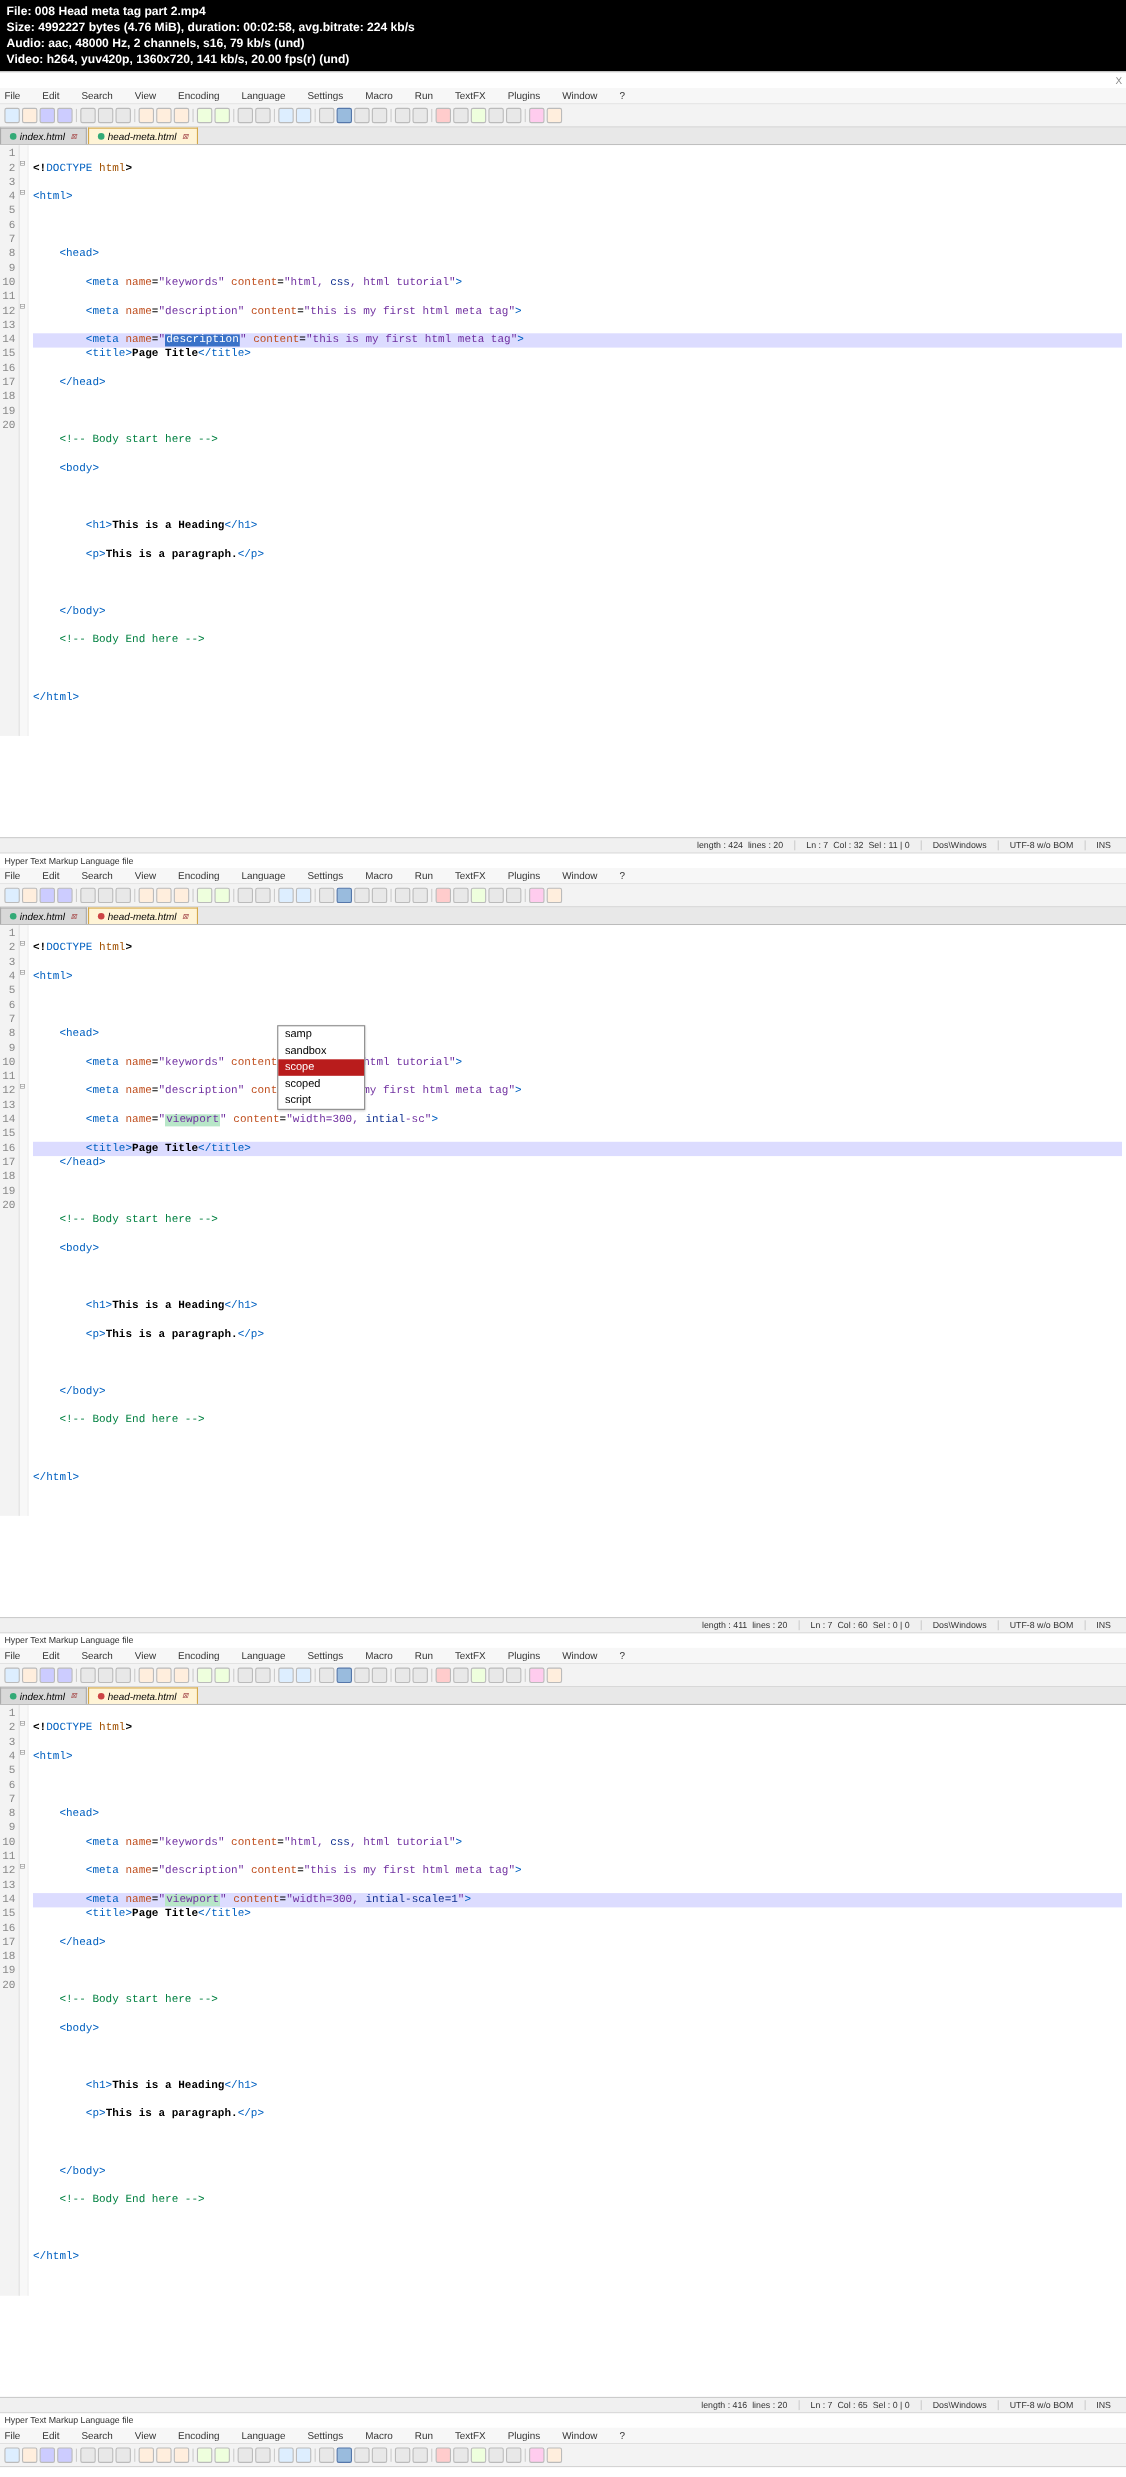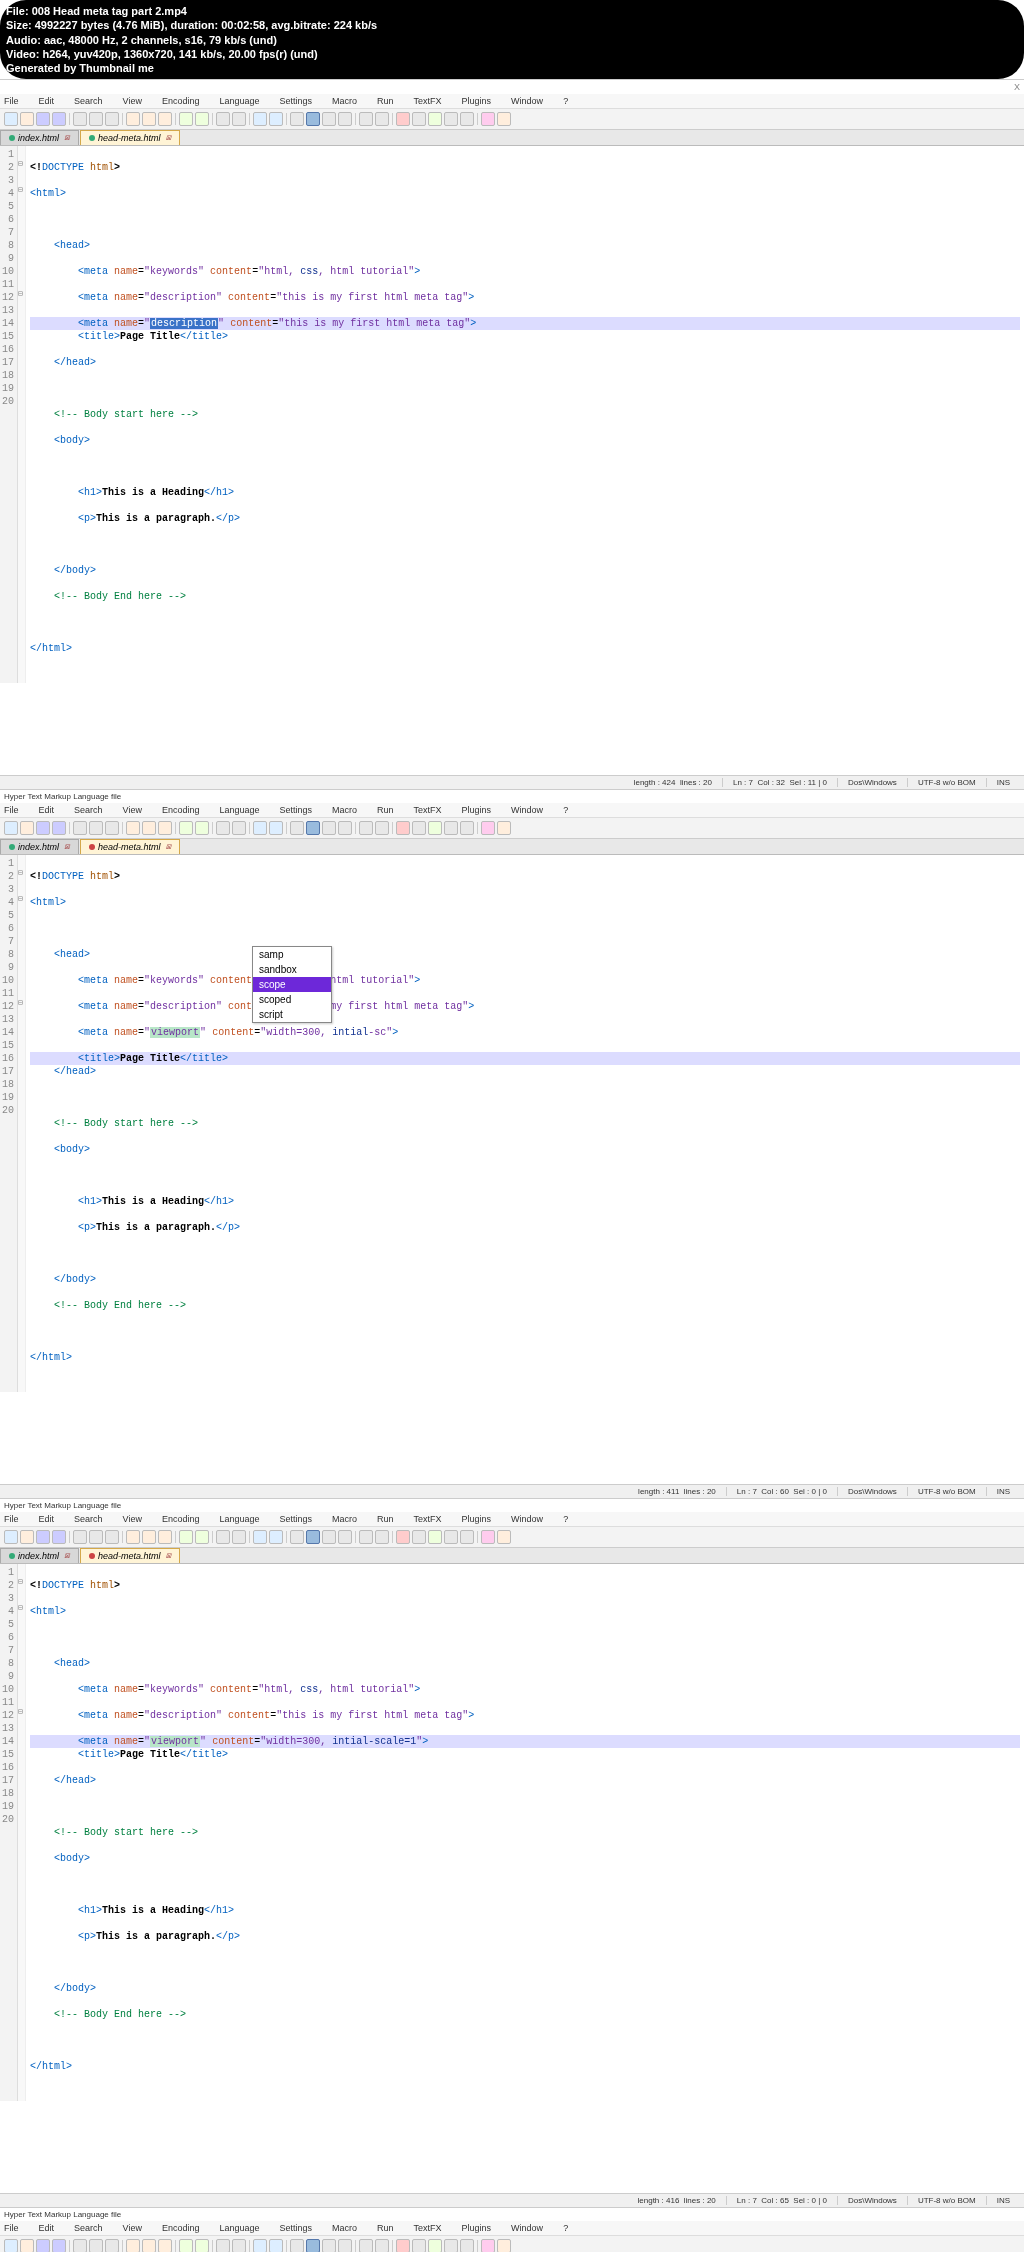--- a/index.html
+++ b/index.html
@@ -1,19 +1,19 @@
 <!DOCTYPE html>
 <html><head>
 <meta charset="utf-8">
 <style>
   * { margin: 0; padding: 0; box-sizing: border-box; }
   body { font-family: "Segoe UI", Tahoma, sans-serif; background: #fff; width: 1024px; font-size: 9px; color: #000; }
   
   
-  .header { background: #000; color: #fff; padding: 4px 6px; font-family: "Trebuchet MS", Arial, sans-serif; font-weight: bold; font-size: 11px; line-height: 1.3; border-radius: 26px; }
+  .header { background: #000; color: #fff; padding: 4px 6px; font-family: "Trebuchet MS", Arial, sans-serif; font-weight: bold; font-size: 11px; line-height: 1.3; }
   
   
   .panel { border-top: 1px solid #ccc; background: #fff; position: relative; }
   .titlebar { font-size: 8px; padding: 2px 4px; background: #fff; color: #333; display:flex; justify-content:space-between; }
   .titlebar .close { font-size:9px; color:#888; }
   .menubar { display: flex; gap: 20px; padding: 2px 4px; font-size: 9px; color: #333; background:#f7f7f7; border-bottom:1px solid #ddd; }
   .menubar span { cursor: default; }
   
   .toolbar { display:flex; gap:2px; padding:3px 4px; background:#f3f3f3; border-bottom:1px solid #ccc; }
   .toolbar .btn { width:14px; height:14px; background:#e8e8e8; border:1px solid #bbb; border-radius:2px; display:flex; align-items:center; justify-content:center; font-size:8px; color:#555; }
@@ -46,31 +46,30 @@
   .filler { height: var(--fh, 260px); background:#fff; border-right:0; }
   
   .status { display:flex; font-size:8px; background:#f0f0f0; border-top:1px solid #ccc; padding:2px 4px; color:#333; }
   .status .seg{ padding:0 10px; border-right:1px solid #ccc;}
   .status .seg:last-child{border:none;}
   .status .spacer{flex:1;}
   
   
   .autocomplete { position:absolute; background:#fff; border:1px solid #888; font-family:"Segoe UI",sans-serif; font-size:10px; width:80px; box-shadow:1px 1px 2px rgba(0,0,0,.2); }
   .autocomplete div{ padding:1px 6px; }
-  .autocomplete .sel{ background:#6d28d9; color:#fff;}
+  .autocomplete .sel{ background:#b91c1c; color:#fff;}
 </style>
 </head>
 <body>
 
 <div class="header">
   <div><span>File:</span> <span>008 Head meta tag part 2.mp4</span></div>
   <div><span>Size:</span> <span>4992227 bytes (4.76 MiB), duration: 00:02:58, avg.bitrate: 224 kb/s</span></div>
   <div><span>Audio:</span> <span>aac, 48000 Hz, 2 channels, s16, 79 kb/s (und)</span></div>
   <div><span>Video:</span> <span>h264, yuv420p, 1360x720, 141 kb/s, 20.00 fps(r) (und)</span></div>
-  <div>Generated by Thumbnail me</div>
 </div>
 
 <div class="panel">
   <div class="titlebar">
       <span></span>
       <span class="close">X</span>
     </div>
   <div class="menubar">
     <span>File</span>
       <span>Edit</span>

